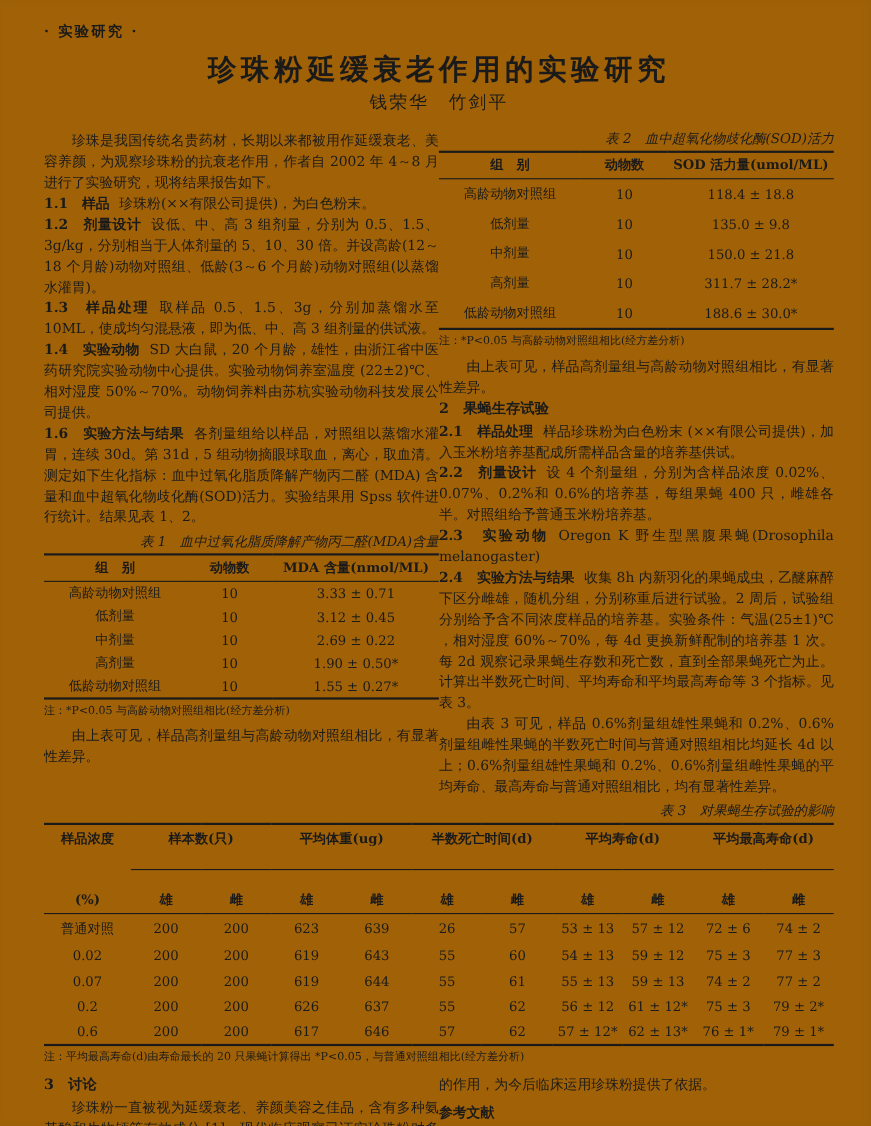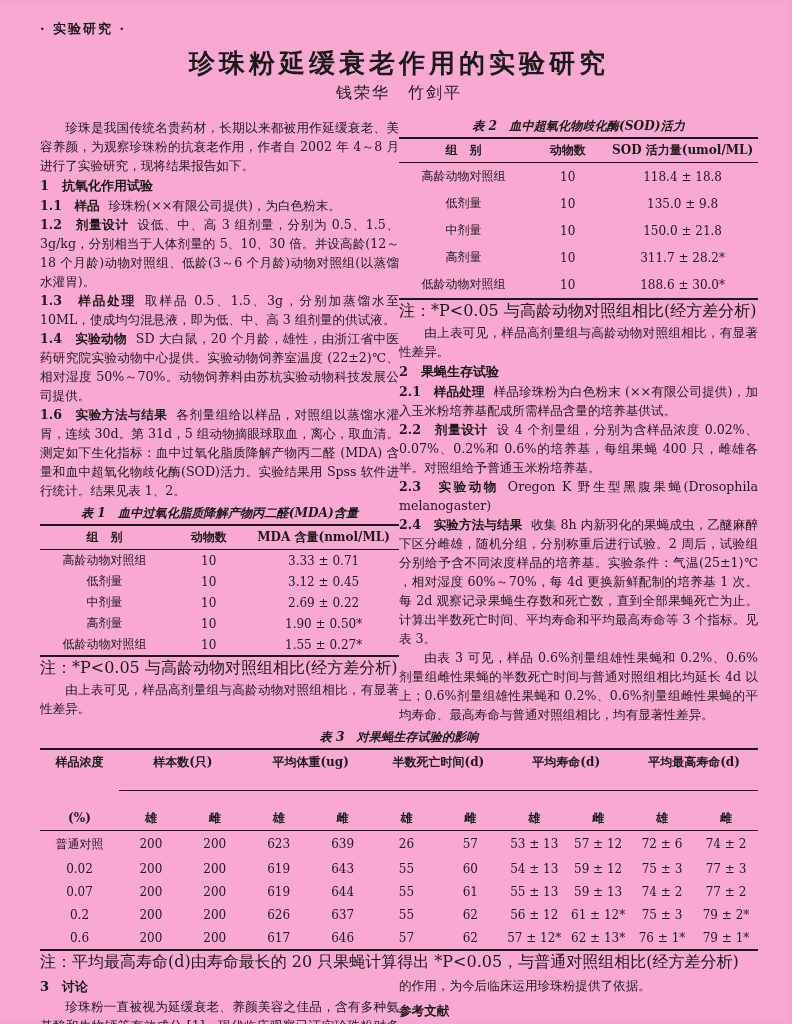--- a/index.html
+++ b/index.html
@@ -1,37 +1,37 @@
 <!DOCTYPE html>
 <html lang="zh"><head>
 <meta charset="utf-8">
 <style>
   html,body{margin:0;padding:0;background:#ffffff;}
   .page{
     position:relative;width:792px;height:1024px;box-sizing:border-box;
-    background:#f9a8d4;color:#1a1a1a;overflow:hidden;
+    background:#a16207;color:#1a1a1a;overflow:hidden;
     padding:20px 34px 0 40px;
     font-family:"DejaVu Serif","Liberation Serif",serif;
     box-shadow:inset -3px 0 8px rgba(0,0,0,0.04);
   }
   .edition{font-size:13px;font-weight:700;letter-spacing:2px;}
   .title{font-size:26px;font-weight:700;text-align:center;margin:8px 0 2px;letter-spacing:4px;}
   .authors{font-size:16px;text-align:center;margin:0 0 14px;letter-spacing:2px;}
   .cols{display:flex;}
   .col{flex:1;min-width:0;}
   p{margin:0;font-size:12.6px;line-height:19px;text-align:justify;}
   .ind{text-indent:2em;}
   .h2{font-weight:700;font-size:13px;margin:1px 0;}
   .item .lbl{font-weight:700;margin-right:0.7em;}
-  .tcap{text-align:center;font-size:12.2px;font-weight:700;font-style:italic;margin:5px 0 2px;}
+  .tcap{text-align:right;font-size:12.2px;font-weight:400;font-style:italic;margin:5px 0 2px;}
   table.sci{width:100%;border-collapse:collapse;font-size:12px;border-bottom:2px solid #1a1a1a;margin-bottom:2px;}
   table.sci th{font-weight:700;border-top:2px solid #1a1a1a;border-bottom:1.2px solid #1a1a1a;padding:3px 2px;text-align:center;}
   table.sci td{padding:2px 2px;text-align:center;}
   #table2 td{padding:5px 2px;}
-  .note{font-size:16px;line-height:16px;margin:3px 0 4px;text-align:left;}
+  .note{font-size:10px;line-height:16px;margin:3px 0 4px;text-align:left;}
   
   table.t3 th{border:none;font-weight:700;padding:19px 2px;}
   table.t3 thead tr.r1 th{border-top:2px solid #1a1a1a;padding-top:4px;}
   table.t3 thead tr.r1 th.grp{border-bottom:1.4px solid #1a1a1a;}
   table.t3 thead tr.r2 th{border-bottom:1.4px solid #1a1a1a;padding-bottom:3px;}
   table.t3 td{padding:4.5px 2px;}
   .lower{margin-top:6px;}
   .refhead{font-weight:700;margin:6px 0 2px;}
 </style>
 </head>
@@ -40,21 +40,20 @@
 <div class="page">
 
   <div class="edition">· 实验研究 ·</div>
   <h1 class="title">珍珠粉延缓衰老作用的实验研究</h1>
   <div class="authors">钱荣华　竹剑平</div>
 
   <div class="cols">
 
     <div class="col">
       <p class="ind">珍珠是我国传统名贵药材，长期以来都被用作延缓衰老、美容养颜，为观察珍珠粉的抗衰老作用，作者自 2002 年 4～8 月进行了实验研究，现将结果报告如下。</p>
-      <p class="h2">1　抗氧化作用试验</p>
       <p class="item"><b class="lbl">1.1　样品</b><span>珍珠粉(××有限公司提供)，为白色粉末。</span></p>
       <p class="item"><b class="lbl">1.2　剂量设计</b><span>设低、中、高 3 组剂量，分别为 0.5、1.5、3g/kg，分别相当于人体剂量的 5、10、30 倍。并设高龄(12～18 个月龄)动物对照组、低龄(3～6 个月龄)动物对照组(以蒸馏水灌胃)。</span></p>
       <p class="item"><b class="lbl">1.3　样品处理</b><span>取样品 0.5、1.5、3g，分别加蒸馏水至 10ML，使成均匀混悬液，即为低、中、高 3 组剂量的供试液。</span></p>
       <p class="item"><b class="lbl">1.4　实验动物</b><span>SD 大白鼠，20 个月龄，雄性，由浙江省中医药研究院实验动物中心提供。实验动物饲养室温度 (22±2)℃、相对湿度 50%～70%。动物饲养料由苏杭实验动物科技发展公司提供。</span></p>
       <p class="item"><b class="lbl">1.6　实验方法与结果</b><span>各剂量组给以样品，对照组以蒸馏水灌胃，连续 30d。第 31d，5 组动物摘眼球取血，离心，取血清。测定如下生化指标：血中过氧化脂质降解产物丙二醛 (MDA) 含量和血中超氧化物歧化酶(SOD)活力。实验结果用 Spss 软件进行统计。结果见表 1、2。</span></p>
 
       <div class="tcap">表 1　血中过氧化脂质降解产物丙二醛(MDA)含量</div>
       <table class="sci" id="table1">
         <colgroup>
             <col style="width:36%">

